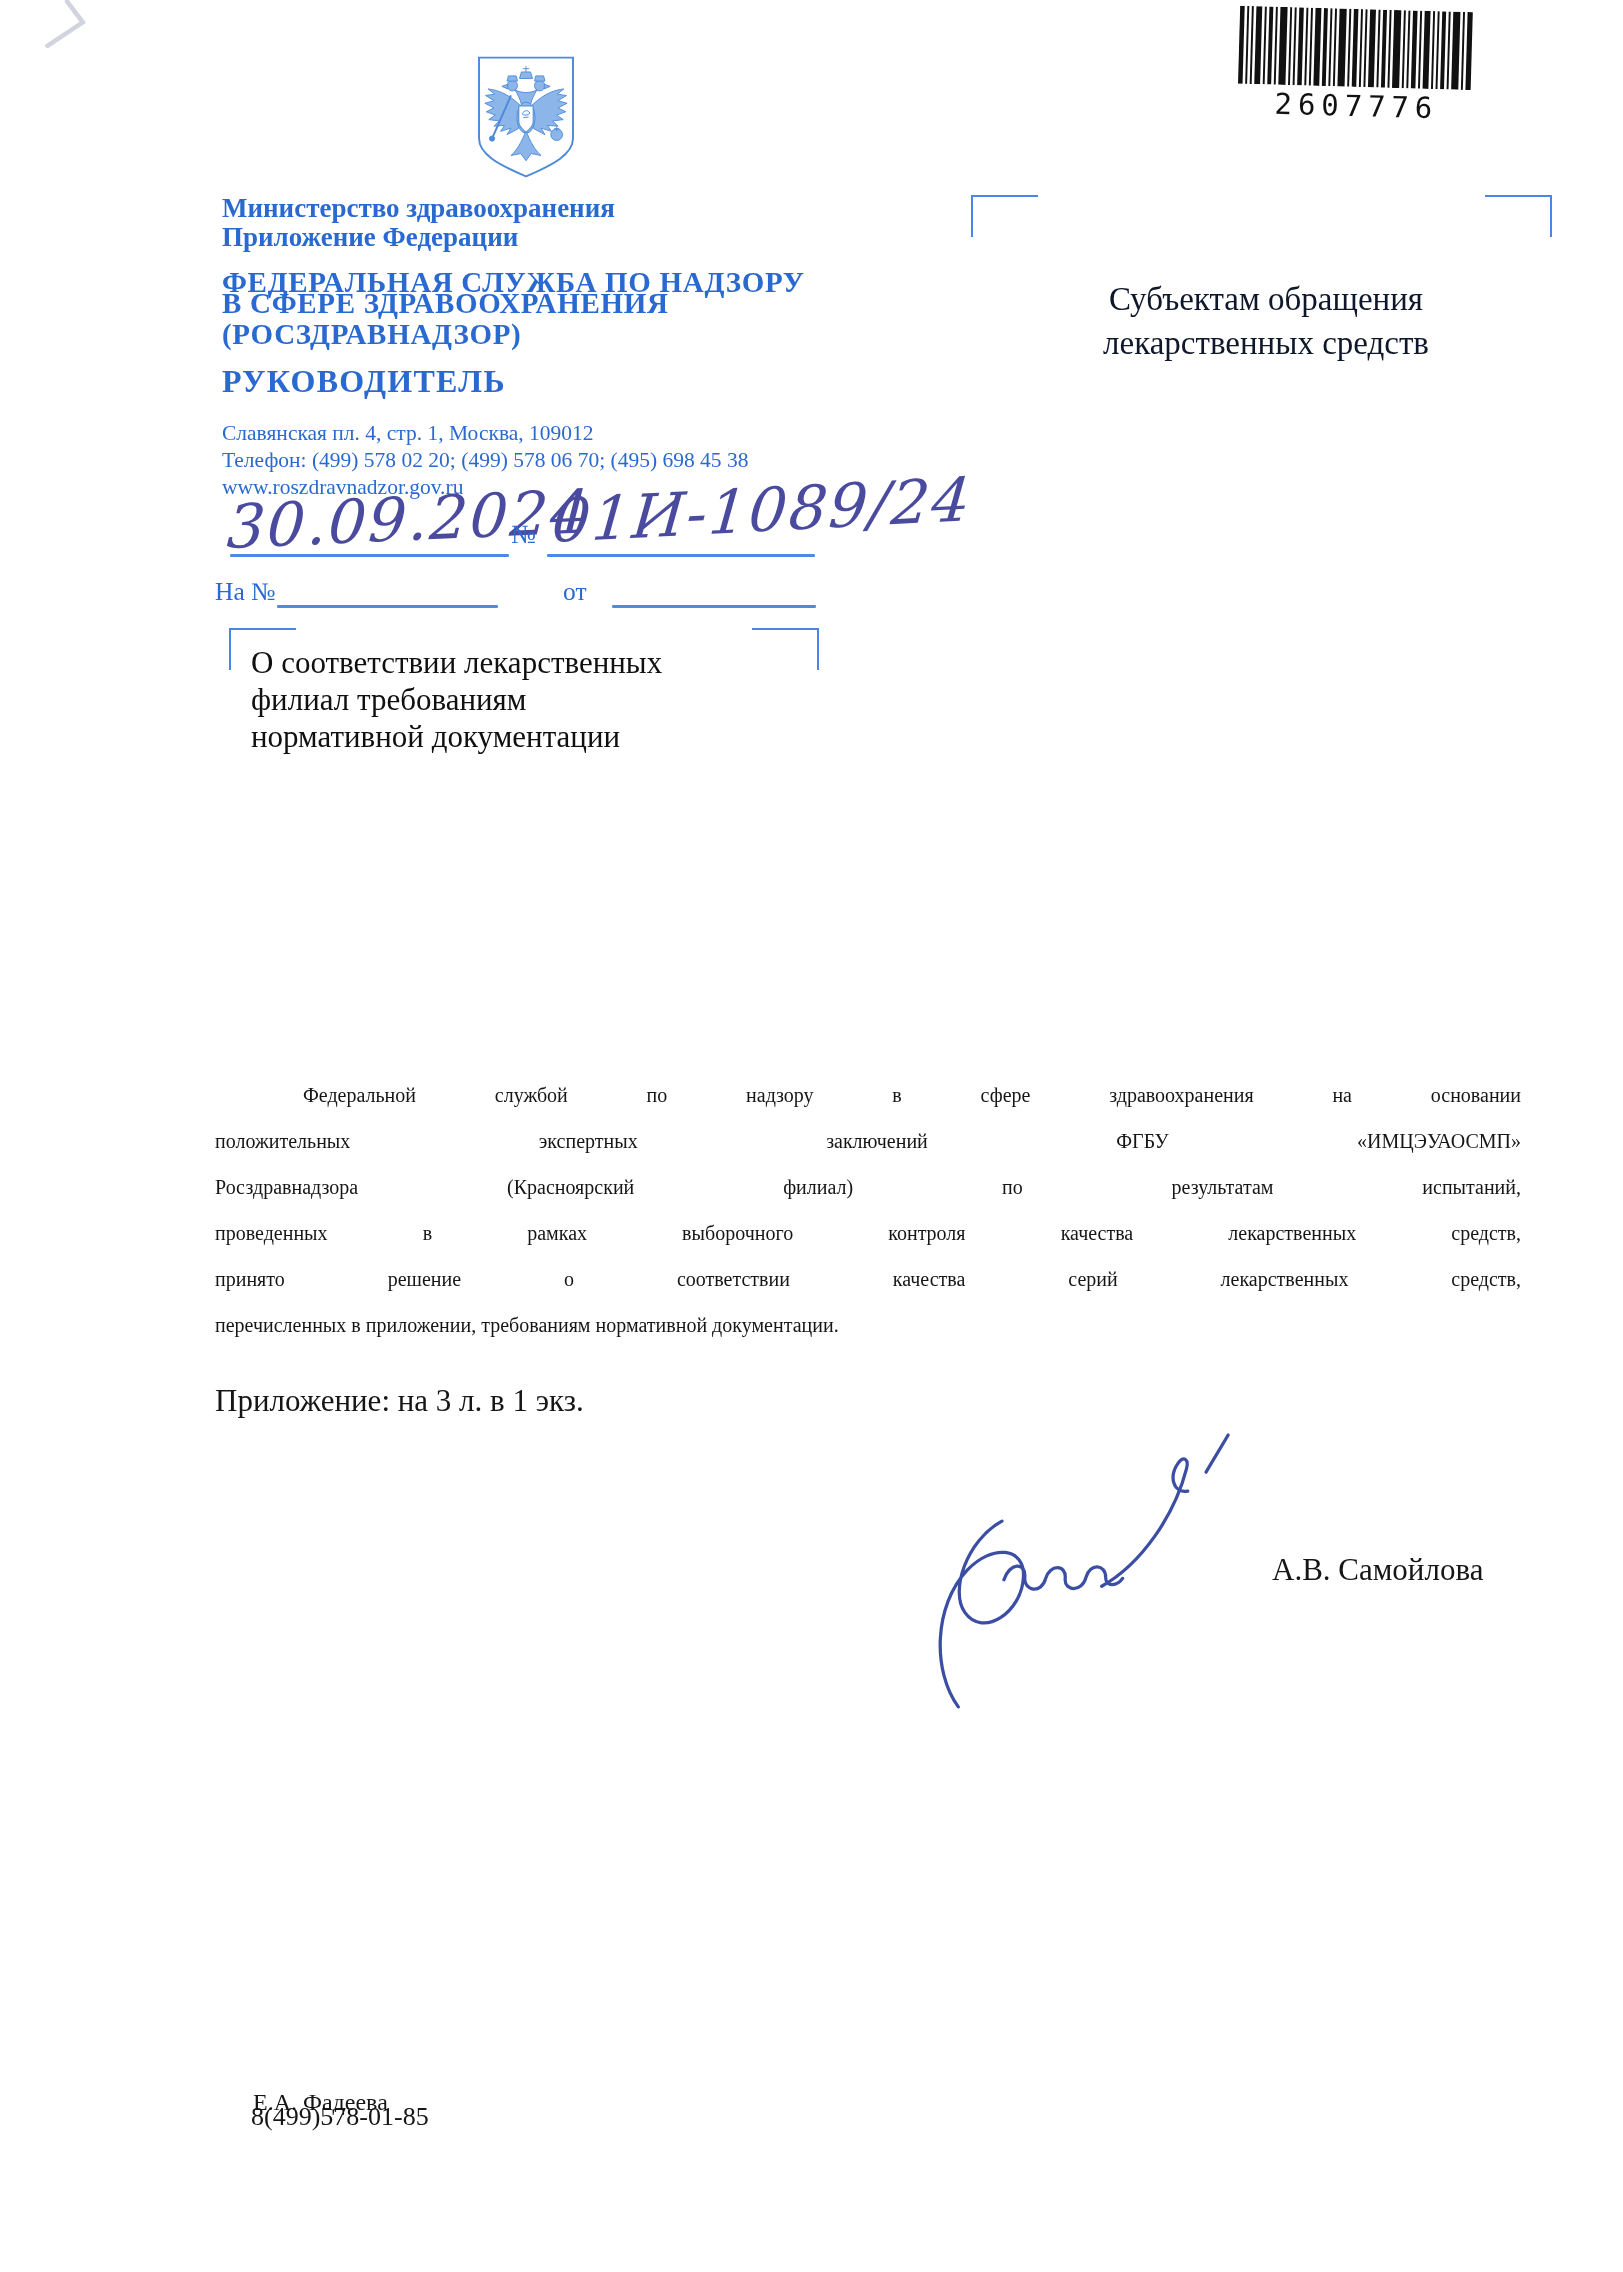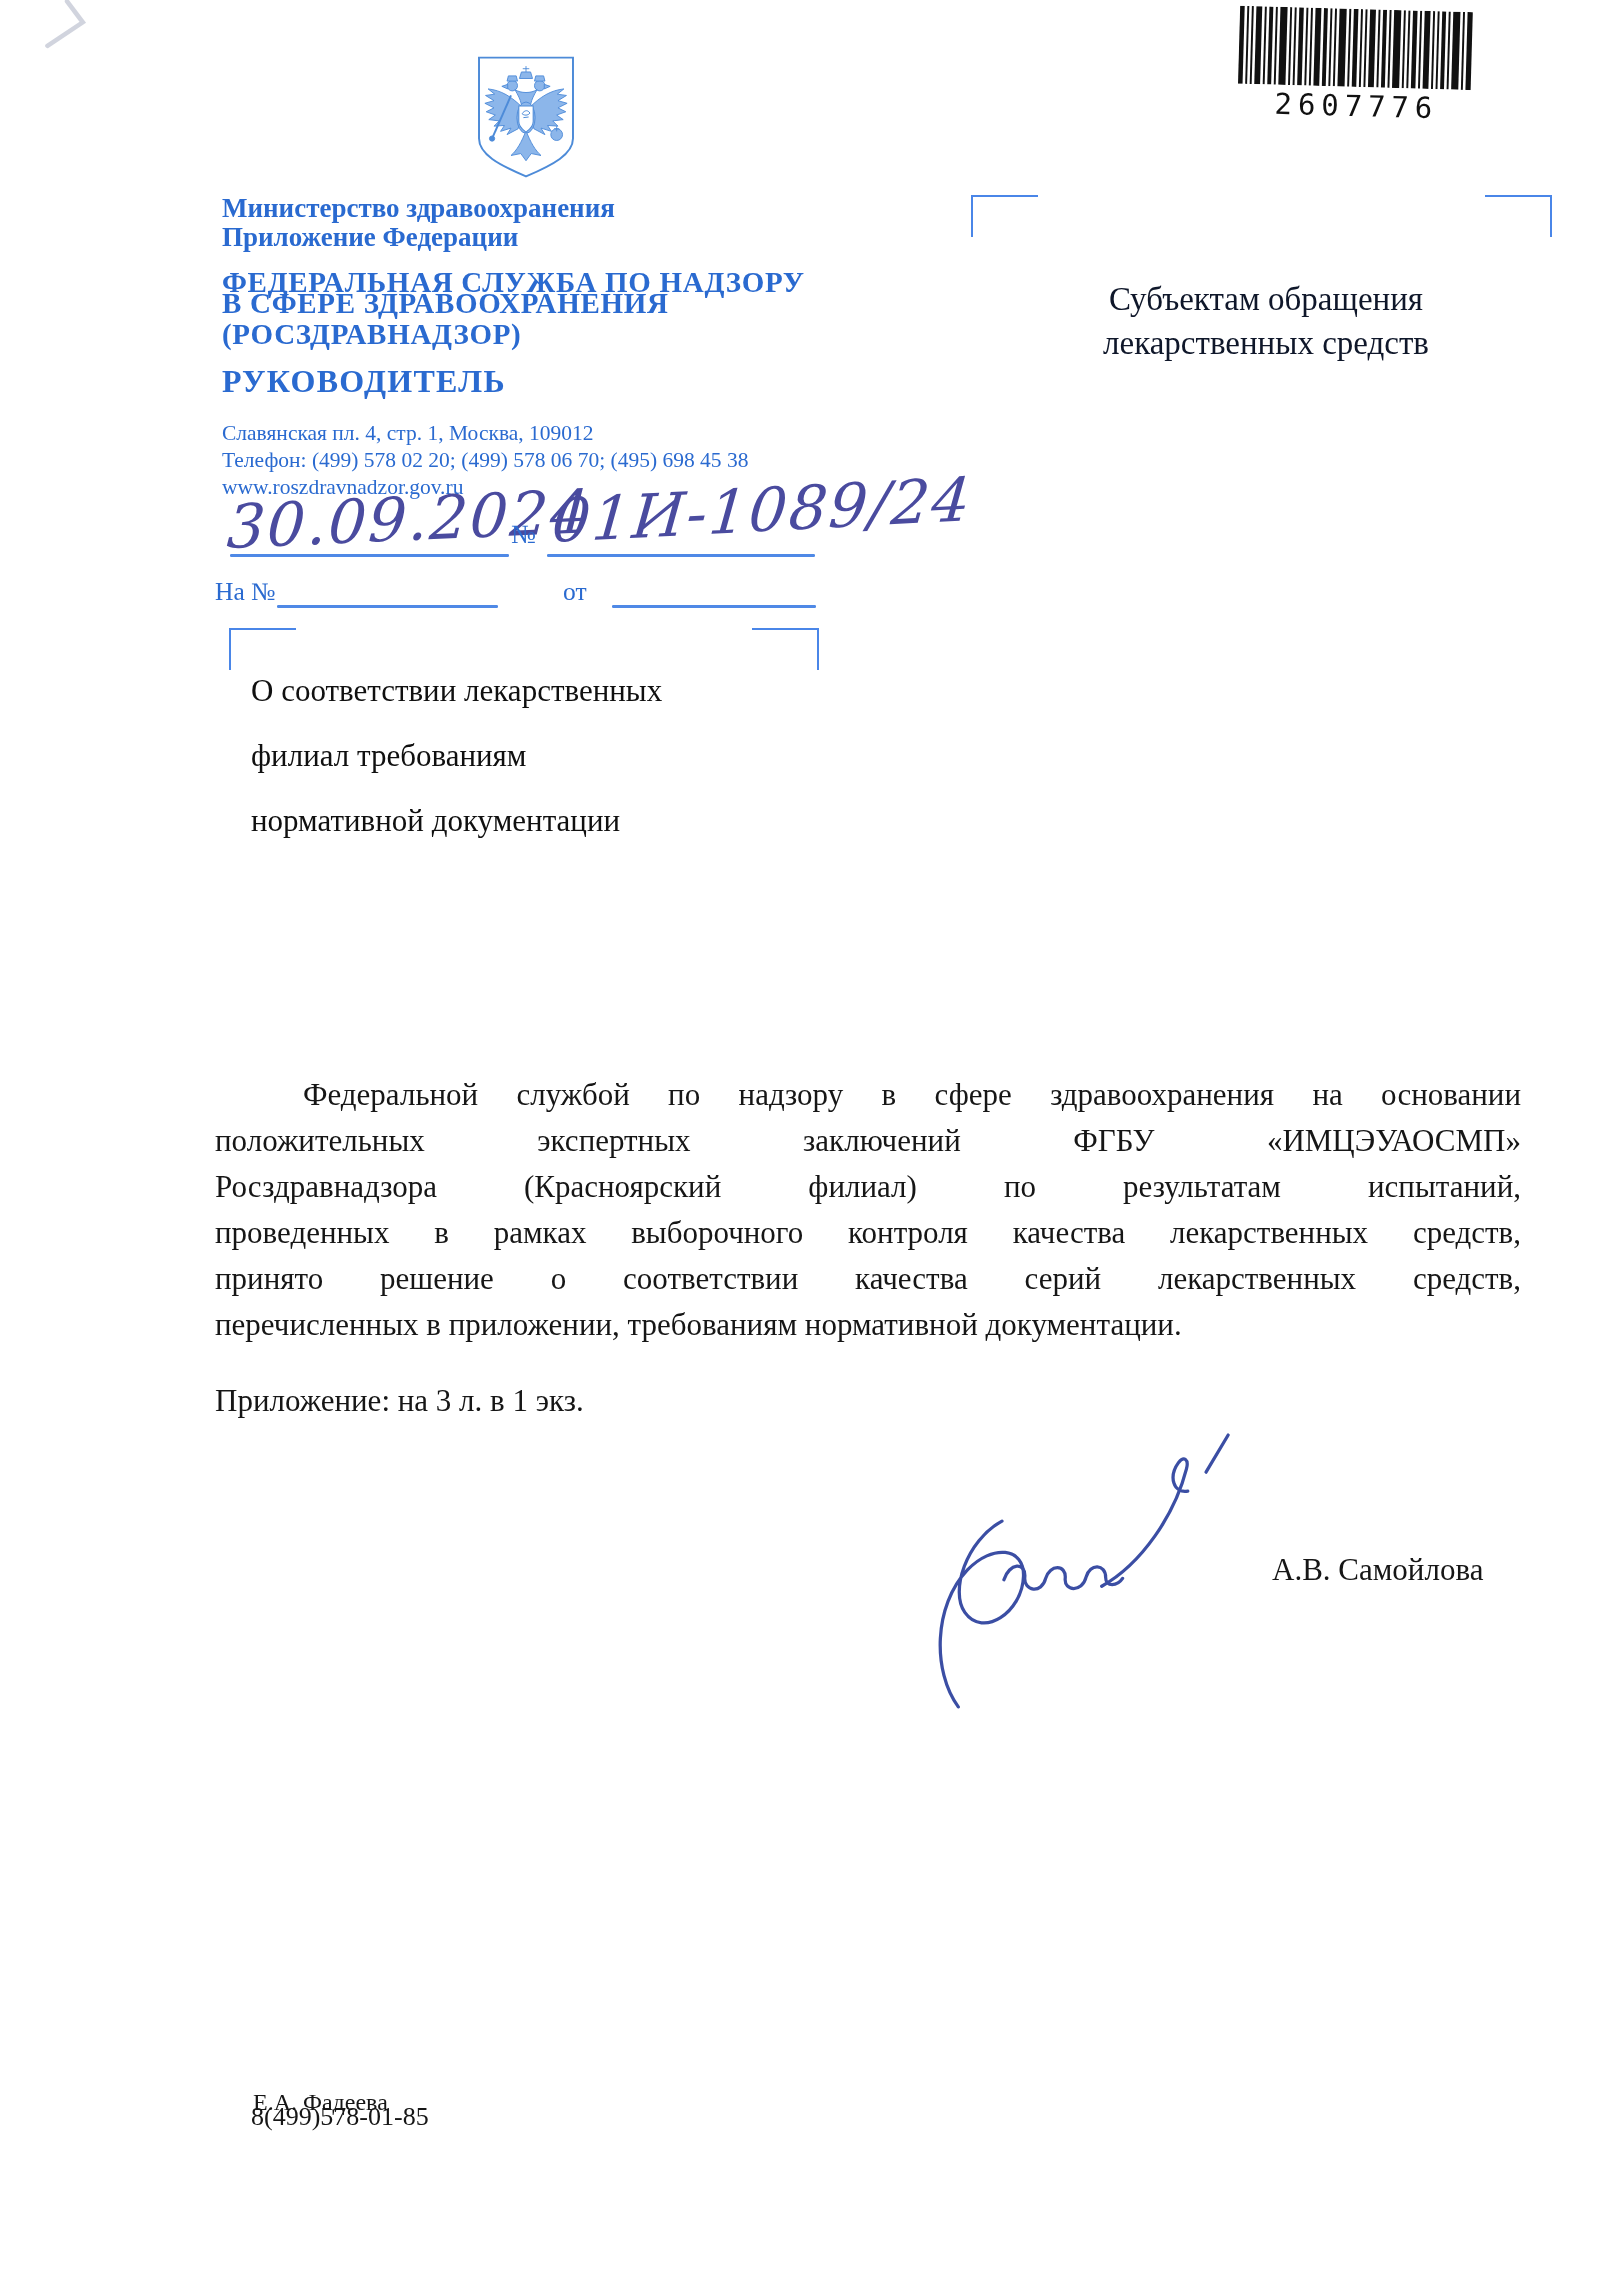--- a/index.html
+++ b/index.html
@@ -34,25 +34,25 @@
     position:absolute; font-family:"DejaVu Serif", serif; font-style:italic;
     color:#4a4b9f; font-size:60px; letter-spacing:2px; white-space:nowrap;
   }
   .hw-date   { left:227px; top:484px; transform:rotate(-2.5deg) skewX(-6deg); }
   .hw-number { left:552px; top:475px; transform:rotate(-3deg) skewX(-8deg); }
 
   
   .addressee { position:absolute; left:992px; top:277px; width:548px; text-align:center; }
   .addressee .ln { font-size:33px; line-height:44px; color:#0f172a; }
   .subject { position:absolute; left:251px; top:644px; width:588px; }
-  .subject .ln { font-size:31px; line-height:37px; color:#101010;margin-top:28px; }
+  .subject .ln { font-size:31px; line-height:37px; color:#101010; }
 
   
   .body-par { position:absolute; left:215px; top:1074px; width:1306px; }
-  .bline { font-size:31px; height:46px; line-height:42px; text-align:justify; text-align-last:justify; white-space:normal; }
+  .bline { font-size:20px; height:46px; line-height:42px; text-align:justify; text-align-last:justify; white-space:normal; }
   .bline.first { text-indent:88px; }
   .bline.last  { text-align:left; text-align-last:left; }
   .attachment { position:absolute; left:215px; top:1383px; font-size:31px; }
 
   
   .signer-name { position:absolute; left:1272px; top:1552px; font-size:31px; white-space:nowrap; }
 
   
   .exec-name  { position:absolute; left:253px; top:2073px; font-size:24px;margin-top:16px; }
   .exec-phone { position:absolute; left:251px; top:2102px; font-size:26px; }

